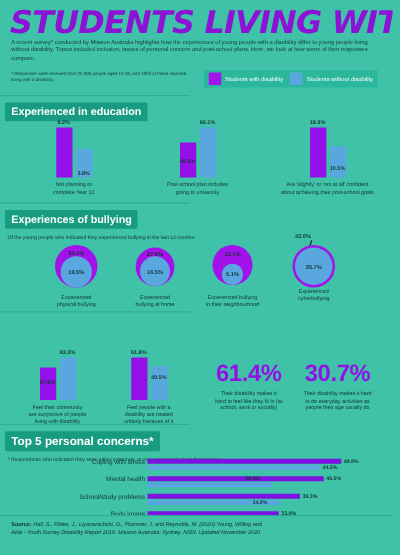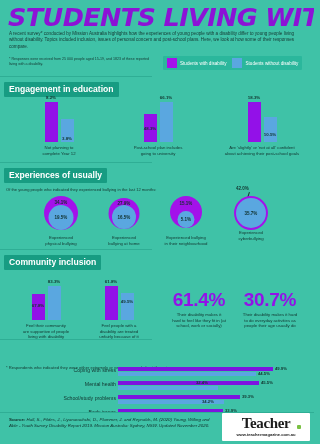--- a/index.html
+++ b/index.html
@@ -161,21 +161,21 @@
       <span class="lbl">Students with disability</span>
     </div>
     <div class="item">
       <span class="sw blue"></span>
       <span class="lbl">Students without disability</span>
     </div>
   </div>
 
   <div class="divider" style="top:76px;"></div>
 
-  <div class="banner" style="left:4px;top:82px;">Engagement in education</div>
+  <div class="banner" style="left:4px;top:82px;">Experienced in education</div>
 
   <div class="bargroup" style="left:24px;top:100px;width:70px;">
     <div class="bars" style="justify-content:center;">
       <div class="bar p">
         <span class="val">8.2%</span>
         <span class="fill" style="height:40px;"></span>
       </div>
       <div class="bar b">
         <span class="val" style="top:17px;">3.8%</span>
         <span class="fill" style="height:23px;"></span>
@@ -210,21 +210,21 @@
         <span class="val" style="top:15px;">10.5%</span>
         <span class="fill" style="height:25px;"></span>
       </div>
     </div>
     <div class="caption" style="white-space:pre-line;">Are 'slightly' or 'not at all' confident
 about achieving their post-school goals</div>
   </div>
 
   <div class="divider" style="top:162px;"></div>
 
-  <div class="banner" style="left:4px;top:168px;">Experiences of usually</div>
+  <div class="banner" style="left:4px;top:168px;">Experiences of bullying</div>
   <div class="subnote" style="left:6px;top:187px;">Of the young people who indicated they experienced bullying in the last 12 months:</div>
 
   <div class="bubblegroup" style="left:30px;top:192px;">
     <div class="bubblewrap">
       <div class="circ outer" style="width:34px;height:34px;top:4px;">
         <span class="cv" style="position:absolute;top:4px;">34.1%</span>
       </div>
       <div class="circ inner" style="width:25px;height:25px;top:13px;">
         <span class="cv">19.5%</span>
       </div>
@@ -267,21 +267,20 @@
       <div class="circ inner" style="width:30px;height:30px;top:12px;">
         <span class="cv">35.7%</span>
       </div>
     </div>
     <div class="caption" style="white-space:pre-line;margin-top:-8px;">Experienced
 cyberbullying</div>
   </div>
 
   <div class="divider" style="top:249px;"></div>
 
-  <div class="banner" style="left:4px;top:255px;">Community inclusion</div>
 
   <div class="bargroup" style="left:10px;top:278px;width:72px;">
     <div class="bars" style="justify-content:center;">
       <div class="bar p">
         <span class="val" style="top:9px;">67.8%</span>
         <span class="fill" style="height:26px;"></span>
       </div>
       <div class="bar b">
         <span class="val">83.3%</span>
         <span class="fill" style="height:34px;"></span>
@@ -317,20 +316,21 @@
 
   <div class="bigstat" style="left:228px;top:290px;">
     <div class="num">30.7%</div>
     <div class="cap" style="white-space:pre-line;">Their disability makes it hard
 to do everyday activities as
 people their age usually do</div>
   </div>
 
   <div class="divider" style="top:339px;"></div>
 
+  <div class="banner big" style="left:4px;top:345px;">Top 5 personal concerns*</div>
   <div class="subnote" style="left:6px;top:365px;">* Respondents who indicated they were either extremely or very concerned about these issues</div>
 
   <div class="hbars">
     <div class="hrow">
       <span class="hlabel">Coping with stress</span>
       <span class="hb p" style="left:118px;width:155px;"></span>
       <span class="hv" style="left:275px;top:-1px;">49.9%</span>
       <span class="hb b" style="left:118px;width:138px;"></span>
       <span class="hv" style="left:258px;top:4px;">44.5%</span>
     </div>
@@ -359,19 +359,14 @@
       <span class="hlabel">Physical health</span>
       <span class="hb p" style="left:118px;width:96px;"></span>
       <span class="hv" style="left:216px;top:-1px;">30.8%</span>
       <span class="hb b" style="left:118px;width:77px;"></span>
       <span class="hv" style="left:166px;top:4px;">24.7%</span>
     </div>
   </div>
 
   <div class="footerbar"></div>
   <div class="source"><b>Source:</b><i> Hall, S., Fildes, J., Liyanarachchi, D., Plummer, J. and Reynolds, M. (2020) Young, Willing and Able - Youth Survey Disability Report 2019. Mission Australia: Sydney, NSW. Updated November 2020.</i></div>
-  <div class="logobox">
-    <div class="logotext">Teacher</div>
-    <span class="logodot"></span>
-    <div class="logourl">www.teachermagazine.com.au</div>
-  </div>
 
 </div>
 
 </body></html>

